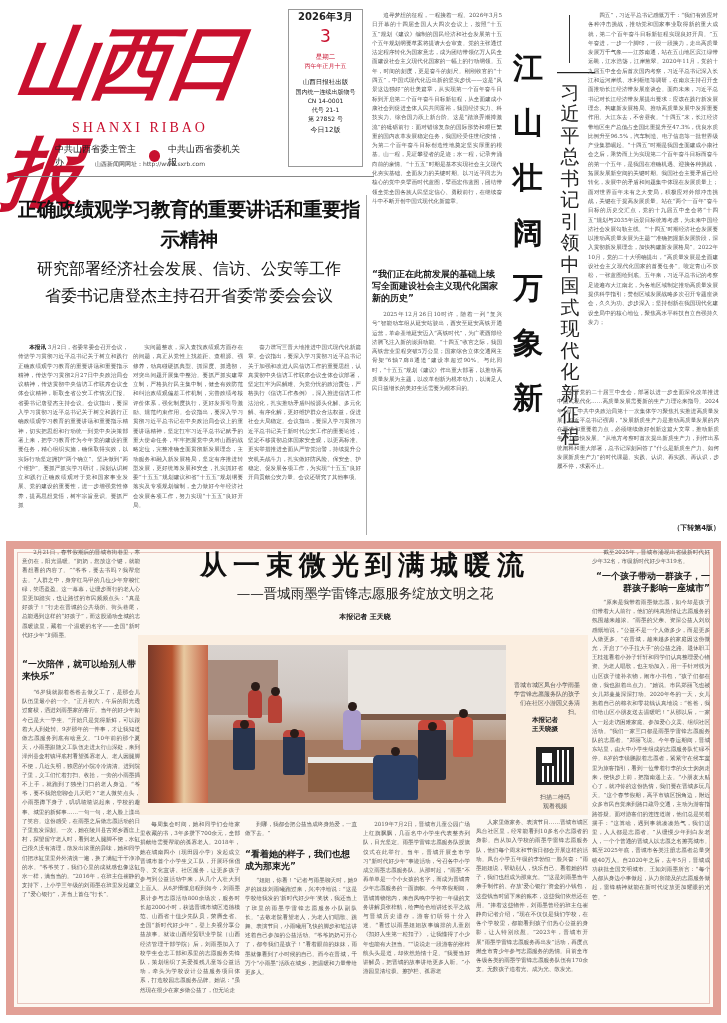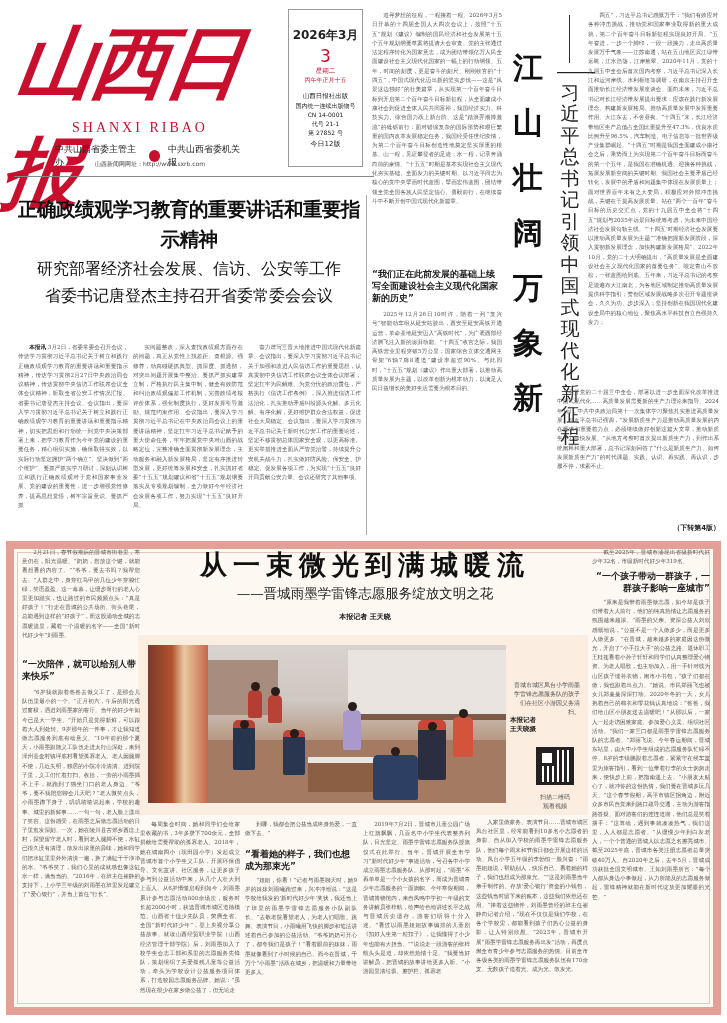--- a/index.html
+++ b/index.html
@@ -8,23 +8,23 @@
   .abs{position:absolute}
 
   
   .mast-logo{left:18px;top:8px;width:250px;height:110px;color:#c8102e;font-family:"DejaVu Serif",serif;font-weight:bold;font-style:italic;font-size:78px;letter-spacing:-4px;line-height:110px;transform:skewX(-8deg)}
   .mast-pinyin{left:72px;top:120px;width:150px;font-size:14px;letter-spacing:3px;color:#c8102e;font-family:"Liberation Serif",serif}
   .mast-sponsors{left:55px;top:143px;width:190px;font-size:9px;font-family:"DejaVu Sans",sans-serif;display:flex;align-items:center;gap:8px;color:#222}
   .mast-emblem{width:12px;height:12px;border-radius:50%;background:#c8102e;display:inline-block}
   .mast-url{left:85px;top:160px;width:130px;font-size:6px;font-family:"DejaVu Sans",sans-serif;color:#444;text-align:center}
 
   .datebox{left:288px;top:9px;width:75px;height:158px;border:1px solid #999;text-align:center;font-family:"DejaVu Sans",sans-serif;color:#222}
-  .datebox .ym{font-size:12px;font-weight:bold;margin-top:17px}
+  .datebox .ym{font-size:10px;font-weight:bold;}
   .datebox .day{font-size:17px;color:#c8102e;line-height:20px;margin-top:2px}
-  .datebox .wk{font-size:6.5px;color:#c8102e;margin-top:1px}
+  .datebox .wk{font-size:6.5px;color:#c8102e;margin-top:7px}
   .datebox .lunar{font-size:6px;color:#c8102e}
   .datebox .pub{font-size:6.5px;margin-top:7px;color:#222;font-family:"DejaVu Serif",serif}
   .datebox .small{font-size:6px;line-height:9px;color:#222}
   .datebox .pages{font-size:7px;font-weight:normal;margin-top:2px}
 
   .rule-top{left:14px;top:176px;width:360px;height:1px;background:#888}
 
   
   .lead-h1{left:14px;top:195px;width:350px;font-family:"DejaVu Sans",sans-serif;font-weight:bold;font-size:19.5px;line-height:30px;letter-spacing:-0.5px;color:#111;text-align:center}
   .lead-h2{left:14px;top:255px;width:350px;font-size:16px;line-height:27px;text-align:center;color:#111;font-family:"DejaVu Serif",serif}
@@ -59,21 +59,21 @@
   .photo-box{left:138px;top:635px;width:450px;height:180px;background:#fbeee0}
   .photo{left:148px;top:645px;width:358px;height:158px;overflow:hidden;background:linear-gradient(180deg,#d9d3cf 0%,#cfc7c2 35%,#b89a84 60%,#8c6a58 100%)}
   .ph-wall{position:absolute;left:0;top:0;width:60px;height:158px;background:linear-gradient(90deg,#7a3a2a,#b5522e 40%,#e8c9a0 60%,#c6684a)}
   .ph-bld{position:absolute;left:200px;top:5px;width:158px;height:70px;background:#e9e4df;border-bottom:6px solid #7d5a48}
   .ph-bld2{position:absolute;left:60px;top:15px;width:70px;height:55px;background:#a88c7e}
   .ph-ground{position:absolute;left:60px;top:95px;width:300px;height:63px;background:#a57a62}
   .ph-table{position:absolute;left:160px;top:112px;width:70px;height:35px;background:#8b5f43;border-top:6px solid #e9e6e2}
   .kid{position:absolute;border-radius:5px 5px 2px 2px}
   .kid .head{position:absolute;left:50%;top:-8px;width:9px;height:9px;margin-left:-4.5px;border-radius:50%;background:#2a1c18}
   .ph-caption{left:510px;top:680px;width:70px;font-size:6px;line-height:9px;color:#555;text-align:right;font-family:"DejaVu Serif",serif}
-  .ph-credit{left:510px;top:716px;width:70px;font-size:6.5px;line-height:9px;color:#222;font-weight:bold;text-align:left;font-family:"DejaVu Sans",sans-serif}
+  .ph-credit{left:510px;top:716px;width:70px;font-size:6.5px;line-height:9px;color:#222;font-weight:bold;text-align:center;font-family:"DejaVu Sans",sans-serif}
   .qr{left:536px;top:747px;width:38px;height:38px;background:
       repeating-linear-gradient(90deg,#222 0 3px,#fff 3px 5px),#fff;border:3px solid #222}
   .qr::before{content:"";position:absolute;left:0;top:0;width:10px;height:10px;border:3px solid #222;background:#fff;box-shadow:0 0 0 0 #fff}
   .qr-label{left:526px;top:792px;width:58px;font-size:6px;line-height:9px;color:#555;text-align:center}
 
   .fcol{font-size:5.6px;line-height:9.2px;color:#555}
   .f-left{left:22px;top:548px;width:118px;height:92px}
   .f-left-sub{left:22px;top:658px;width:118px;font-size:9px;line-height:12px}
   .f-left2{left:22px;top:688px;width:118px;height:320px}
   .f-mid1{left:140px;top:820px;width:100px;height:190px}

